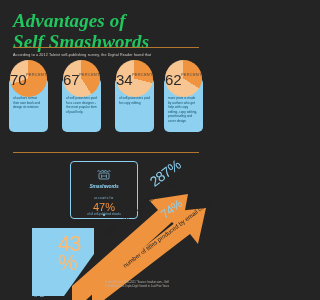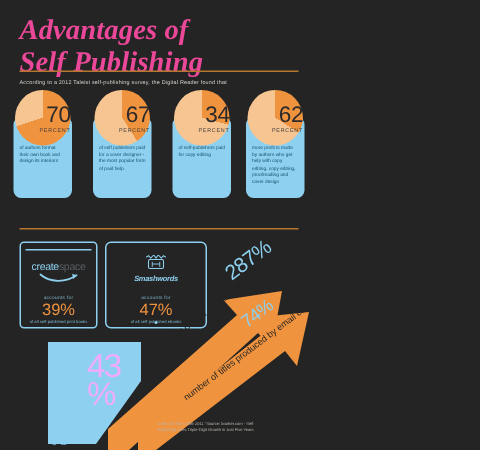--- a/index.html
+++ b/index.html
@@ -9,21 +9,21 @@
     font-family:"Liberation Sans", sans-serif;
     position:relative;
   }
   .sheet{position:absolute;inset:0;overflow:hidden;}
 
   
   .title{
     position:absolute;left:13px;top:10px;width:180px;
     font-family:"Liberation Serif", serif;
     font-style:italic;font-weight:700;
-    font-size:19px;line-height:21px;color:#ec4899;
+    font-size:19px;line-height:21px;color:#22c55e;
     letter-spacing:.1px;
   }
   .rule{
     position:absolute;background:#b5762e;height:1px;
   }
   #rule-top{left:13px;top:47px;width:186px;}
   #rule-mid{left:13px;top:152px;width:186px;}
 
   .subtitle{
     position:absolute;left:13px;top:52px;width:186px;
@@ -42,22 +42,22 @@
     position:absolute;left:5px;top:36px;width:39px;
     box-sizing:border-box;padding:0 4px;
     font-size:3.2px;line-height:4.6px;color:#15506b;
     text-align:left;
   }
   .pie{
     position:absolute;left:6px;top:0px;width:37px;height:37px;
     border-radius:50%;
   }
   .pienum{
-    position:absolute;left:6px;top:0;width:37px;height:37px;
-    display:flex;flex-direction:column;align-items:flex-end;justify-content:center;
+    position:absolute;left:6px;top:12px;width:37px;height:37px;
+    display:flex;flex-direction:row;align-items:flex-start;justify-content:center;
     color:#2b2b2b;
   }
   .pienum b{font-size:15px;font-weight:400;line-height:15px;letter-spacing:-.3px;
     font-family:"Liberation Sans", sans-serif;}
   .pienum span{font-size:3.6px;letter-spacing:.5px;margin-top:1px;color:#3d3d3d;}
 
   
   .prodcard{
     position:absolute;border:1px solid #8ed0ef;border-radius:3px;
     box-sizing:border-box;
@@ -89,21 +89,21 @@
 
   
   #block43{position:absolute;left:32px;top:228px;width:62px;height:68px;}
   .bar43{position:absolute;left:0;top:0;width:62px;height:68px;background:#8ed0ef;}
   .bar43cut{
     position:absolute;right:0;bottom:0;width:30px;height:42px;background:#242424;
     clip-path:polygon(100% 0,100% 100%,0 100%);
   }
   .pct43{
     position:absolute;left:26px;top:6px;width:30px;
-    font-size:22px;line-height:19px;color:#f0abfc;
+    font-size:22px;line-height:19px;color:#fdba74;
     letter-spacing:-1px;
   }
   .lbl43{
     position:absolute;left:-30px;top:26px;width:74px;
     transform:rotate(-90deg);
     font-size:4.6px;line-height:6px;color:#8ed0ef;
     text-align:left;
   }
 
   
@@ -116,21 +116,21 @@
     font-size:2.7px;line-height:3.8px;color:#b9b3ab;
   }
 </style>
 </head>
 <body>
 
 <div class="sheet">
 
   <div class="title">
     <div>Advantages of</div>
-    <div>Self Publishing</div>
+    <div>Self Smashwords</div>
   </div>
 
   <div class="rule" id="rule-top"></div>
 
   <div class="subtitle">According to a 2012 Taleist self-publishing survey, the Digital Reader found that</div>
 
   <div class="pierow">
 
     <div class="piecell" style="left:4px">
       <div class="card"></div>
@@ -169,33 +169,20 @@
       <div class="pienum">
         <b>62</b>
         <span>PERCENT</span>
       </div>
     </div>
 
   </div>
 
   <div class="rule" id="rule-mid"></div>
 
-  <div class="prodcard" id="card-createspace">
-    <div class="cs-line"></div>
-    <div class="brandwrap">
-      <div class="brand-cs"><span>create</span><i>space</i></div>
-      <svg class="swirl" viewBox="0 0 52 14">
-        <path d="M2 2 C14 13, 36 13, 50 3" stroke="#8ed0ef" stroke-width="2.4" fill="none" stroke-linecap="round"></path>
-        <path d="M44 1 L50 3 L46 8 Z" fill="#8ed0ef"></path>
-      </svg>
-    </div>
-    <div class="acct">accounts for</div>
-    <div class="bigpct">39%</div>
-    <div class="subnote">of all self-published print books</div>
-  </div>
 
   <div class="prodcard" id="card-smashwords">
     <div class="brandwrap" style="top:8px">
       <svg class="swicon" viewBox="0 0 32 24">
         <path d="M3 3 L6 1 L9 4 L13 0 L16 4 L19 0 L23 4 L26 1 L29 3" stroke="#8ed0ef" stroke-width="1.4" fill="none"></path>
         <rect x="6" y="6" width="20" height="12" rx="2" stroke="#8ed0ef" stroke-width="1.4" fill="none"></rect>
         <path d="M11 9 L11 16 M21 9 L21 16 M11 12 L21 12" stroke="#8ed0ef" stroke-width="1.2" fill="none"></path>
       </svg>
       <div class="brand-sw">Smashwords</div>
     </div>

